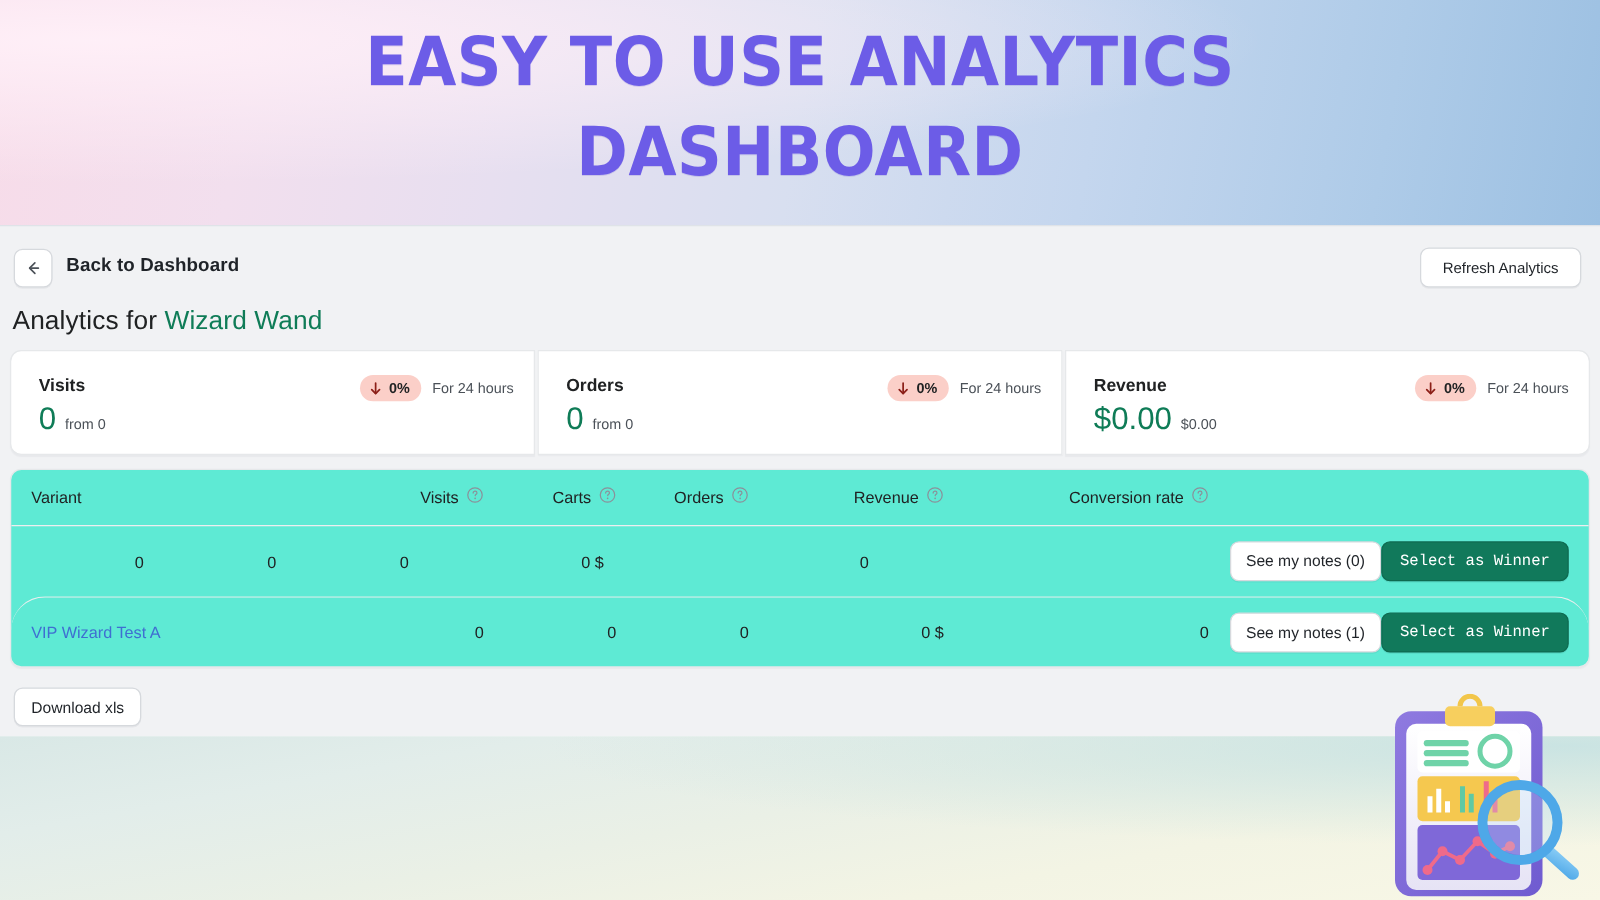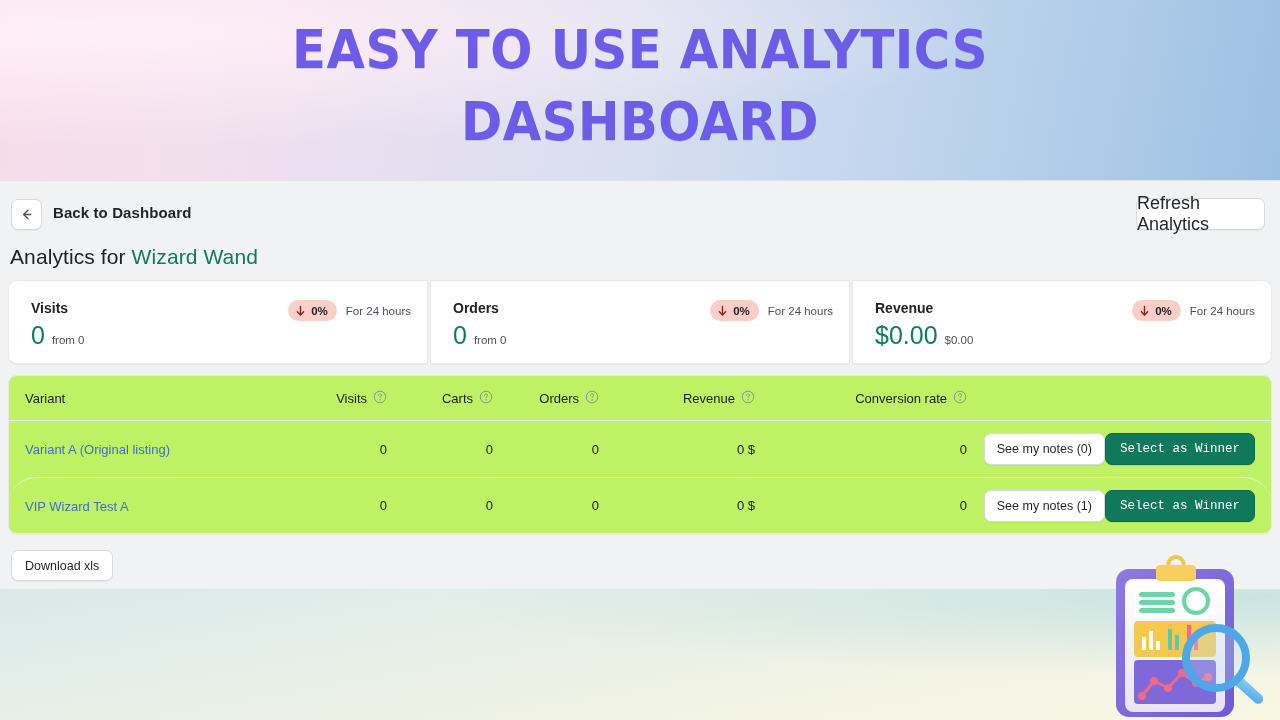--- a/index.html
+++ b/index.html
@@ -83,21 +83,21 @@
     font-size: 15px; font-weight: bold; color: #1f2328;
     letter-spacing: .1px;
   }
   .refresh-btn {
     position: absolute; left: 1144px; top: 198px;
     width: 127px; height: 30px;
     background: #ffffff;
     border: 1px solid #d6d9dd;
     border-radius: 7px;
     box-shadow: 0 1px 0 rgba(16,24,40,.05);
-    font-size: 18px; color: #1f2328;
+    font-size: 12px; color: #1f2328;
     display: flex; align-items: center; justify-content: center;
     cursor: pointer;
     font-family: "Liberation Sans", sans-serif;
   }
 
   
   .page-title {
     position: absolute; left: 10px; top: 65px;
     font-size: 21px; color: #202223;
     letter-spacing: .1px;
@@ -144,21 +144,21 @@
     display: flex; align-items: center; gap: 5px;
     font-size: 11.5px; color: #202223; font-weight: bold;
   }
   .pill svg { display:block; }
   .stat-period { font-size: 11.5px; color: #4b5158; }
 
   
   .table-card {
     position: absolute; left: 8px; top: 195px;
     width: 1262px; height: 157px;
-    background: #bef264;
+    background: #5eead4;
     border: 1px solid #e6e8ea;
     border-radius: 9px;
     box-shadow: 0 1px 1px rgba(16,24,40,.04);
     overflow: hidden;
   }
   .trow {
     display: flex; align-items: center;
     width: 100%;
     box-sizing: border-box;
   }
@@ -407,23 +407,20 @@
               <path d="M6.3 6.2c0-1 .8-1.7 1.8-1.7s1.7.7 1.7 1.6c0 1.2-1.5 1.3-1.6 2.5" stroke="#8a919a" stroke-width="1.1" stroke-linecap="round"></path>
               <circle cx="8.1" cy="11.1" r=".75" fill="#8a919a"></circle>
             </svg>
           </span>
         </span>
       </div>
       <div class="c-actions"></div>
     </div>
 
     <div class="trow tbody-row">
-      <div class="c-variant">
-        <span class="variant-link">Variant A (Original listing)</span>
-      </div>
       <div class="c-num cellval">0</div>
       <div class="c-num cellval">0</div>
       <div class="c-num cellval">0</div>
       <div class="c-rev cellval">0 $</div>
       <div class="c-conv cellval">0</div>
       <div class="c-actions">
         <div class="btn-notes">See my notes (0)</div>
         <div class="btn-winner">Select as Winner</div>
       </div>
     </div>

